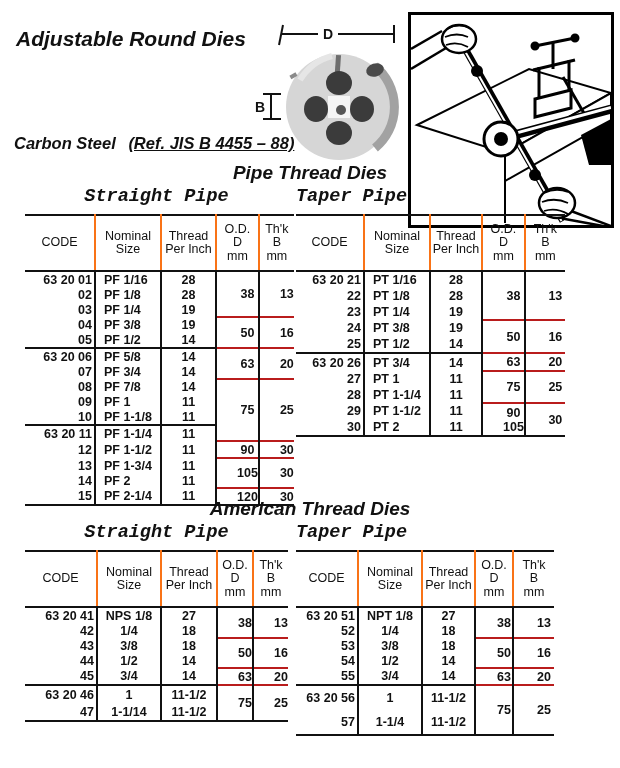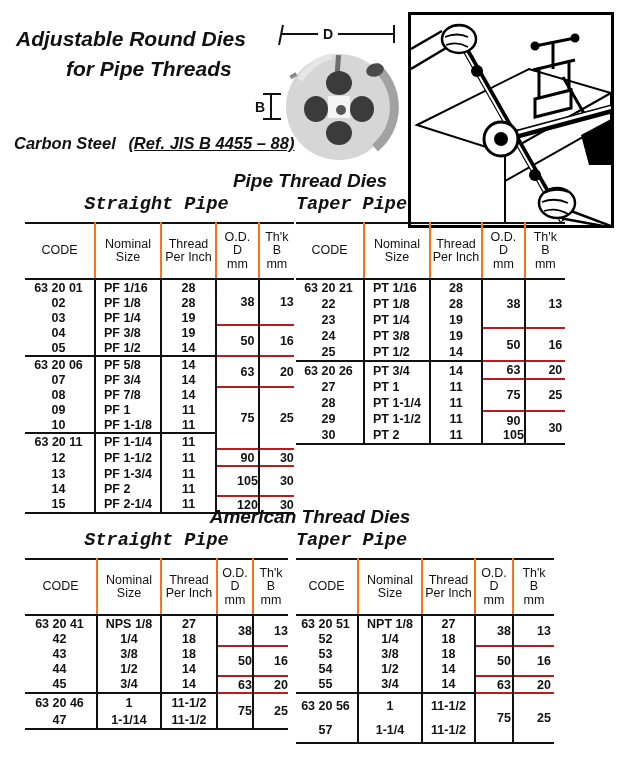--- a/index.html
+++ b/index.html
@@ -10,21 +10,21 @@
   
   .title { position:absolute; left:16px; top:24px; font-style:italic; font-weight:bold; font-size:21px; line-height:30px; }
   .title .t2 { padding-left:50px; }
   .material { position:absolute; left:14px; top:134px; font-style:italic; font-weight:bold; font-size:16.5px; white-space:nowrap; }
   .material .ref { margin-left:8px;text-decoration:underline; }
   .die-fig { position:absolute; left:254px; top:18px; width:152px; height:152px; }
   .die-fig text { font-family:"Liberation Sans", sans-serif; font-size:14px; font-weight:bold; fill:#111; }
   .illus-box { position:absolute; left:408px; top:12px; width:200px; height:210px; border:3px solid #000; background:#fff; }
   .illus-box svg { width:100%; height:100%; display:block; }
   
-  .content { position:absolute; left:0; top:168px; width:620px; }
+  .content { position:absolute; left:0; top:160px; width:620px; }
   h2.section { margin:0; height:26px; line-height:26px; text-align:center; font-style:italic; font-size:19px; font-weight:bold; }
   .subheads { position:relative; height:28px; font-style:italic; font-weight:bold; font-size:18.5px;font-family:Liberation Mono, monospace; }
   .subheads .sh-left  { position:absolute; left:25px;  width:263px; text-align:center; }
   .subheads .sh-right { position:absolute; left:296px; width:262px; text-align:left; }
   .tables { position:relative; }
   .tables.s1 { height:282px; }
   .tables.s2 { height:190px; }
   .t-left  { position:absolute; left:25px;  top:0; }
   .t-right { position:absolute; left:296px; top:0; }
   
@@ -37,33 +37,32 @@
     font-weight:normal; font-size:12.5px; line-height:13.5px; height:54px;
     text-align:center; vertical-align:middle; padding:0;
     border-bottom:2px solid #111;
   }
   .dtable th + th { border-left:2px solid #f97316; }
   .dtable td { height:15px; line-height:14px; padding:0; text-align:center; vertical-align:middle; }
   .jis-taper td { height:16px; }
   .amer-straight td { height:15px; } .amer-straight tr:nth-last-child(-n+2) td { height:17px; }
   .amer-taper td { height:15px; } .amer-taper tr:nth-last-child(-n+2) td { height:24px; }
   .dtable td.c1, .dtable td.c2, .dtable td.c3, .dtable td.c4 { border-left:2px solid #111; }
-  .dtable td.c0 { text-align:center; padding-right:2px; }
+  .dtable td.c0 { text-align:right; padding-right:2px; }
   .size-left td.c1 { text-align:left; padding-left:8px; }
   .dtable td.c3, .dtable td.c4 { border-top:2px solid #b91c1c;padding-left:20px; }
   .dtable tr.sep td.c0, .dtable tr.sep td.c1, .dtable tr.sep td.c2 { border-top:2px solid #111; }
 </style>
 </head>
 <body>
 
 <div class="page">
 
   <div class="title">
     <div class="t1">Adjustable Round Dies</div>
-    <div class="t2">for Pipe Threads</div>
   </div>
 
   <div class="material">
     <span class="mat">Carbon Steel</span>
     <span class="ref">(Ref. JIS B 4455 – 88)</span>
   </div>
 
   <svg class="die-fig" viewBox="0 0 152 152">
 
     <line x1="28" y1="16" x2="64" y2="16" stroke="#111" stroke-width="2"></line>

